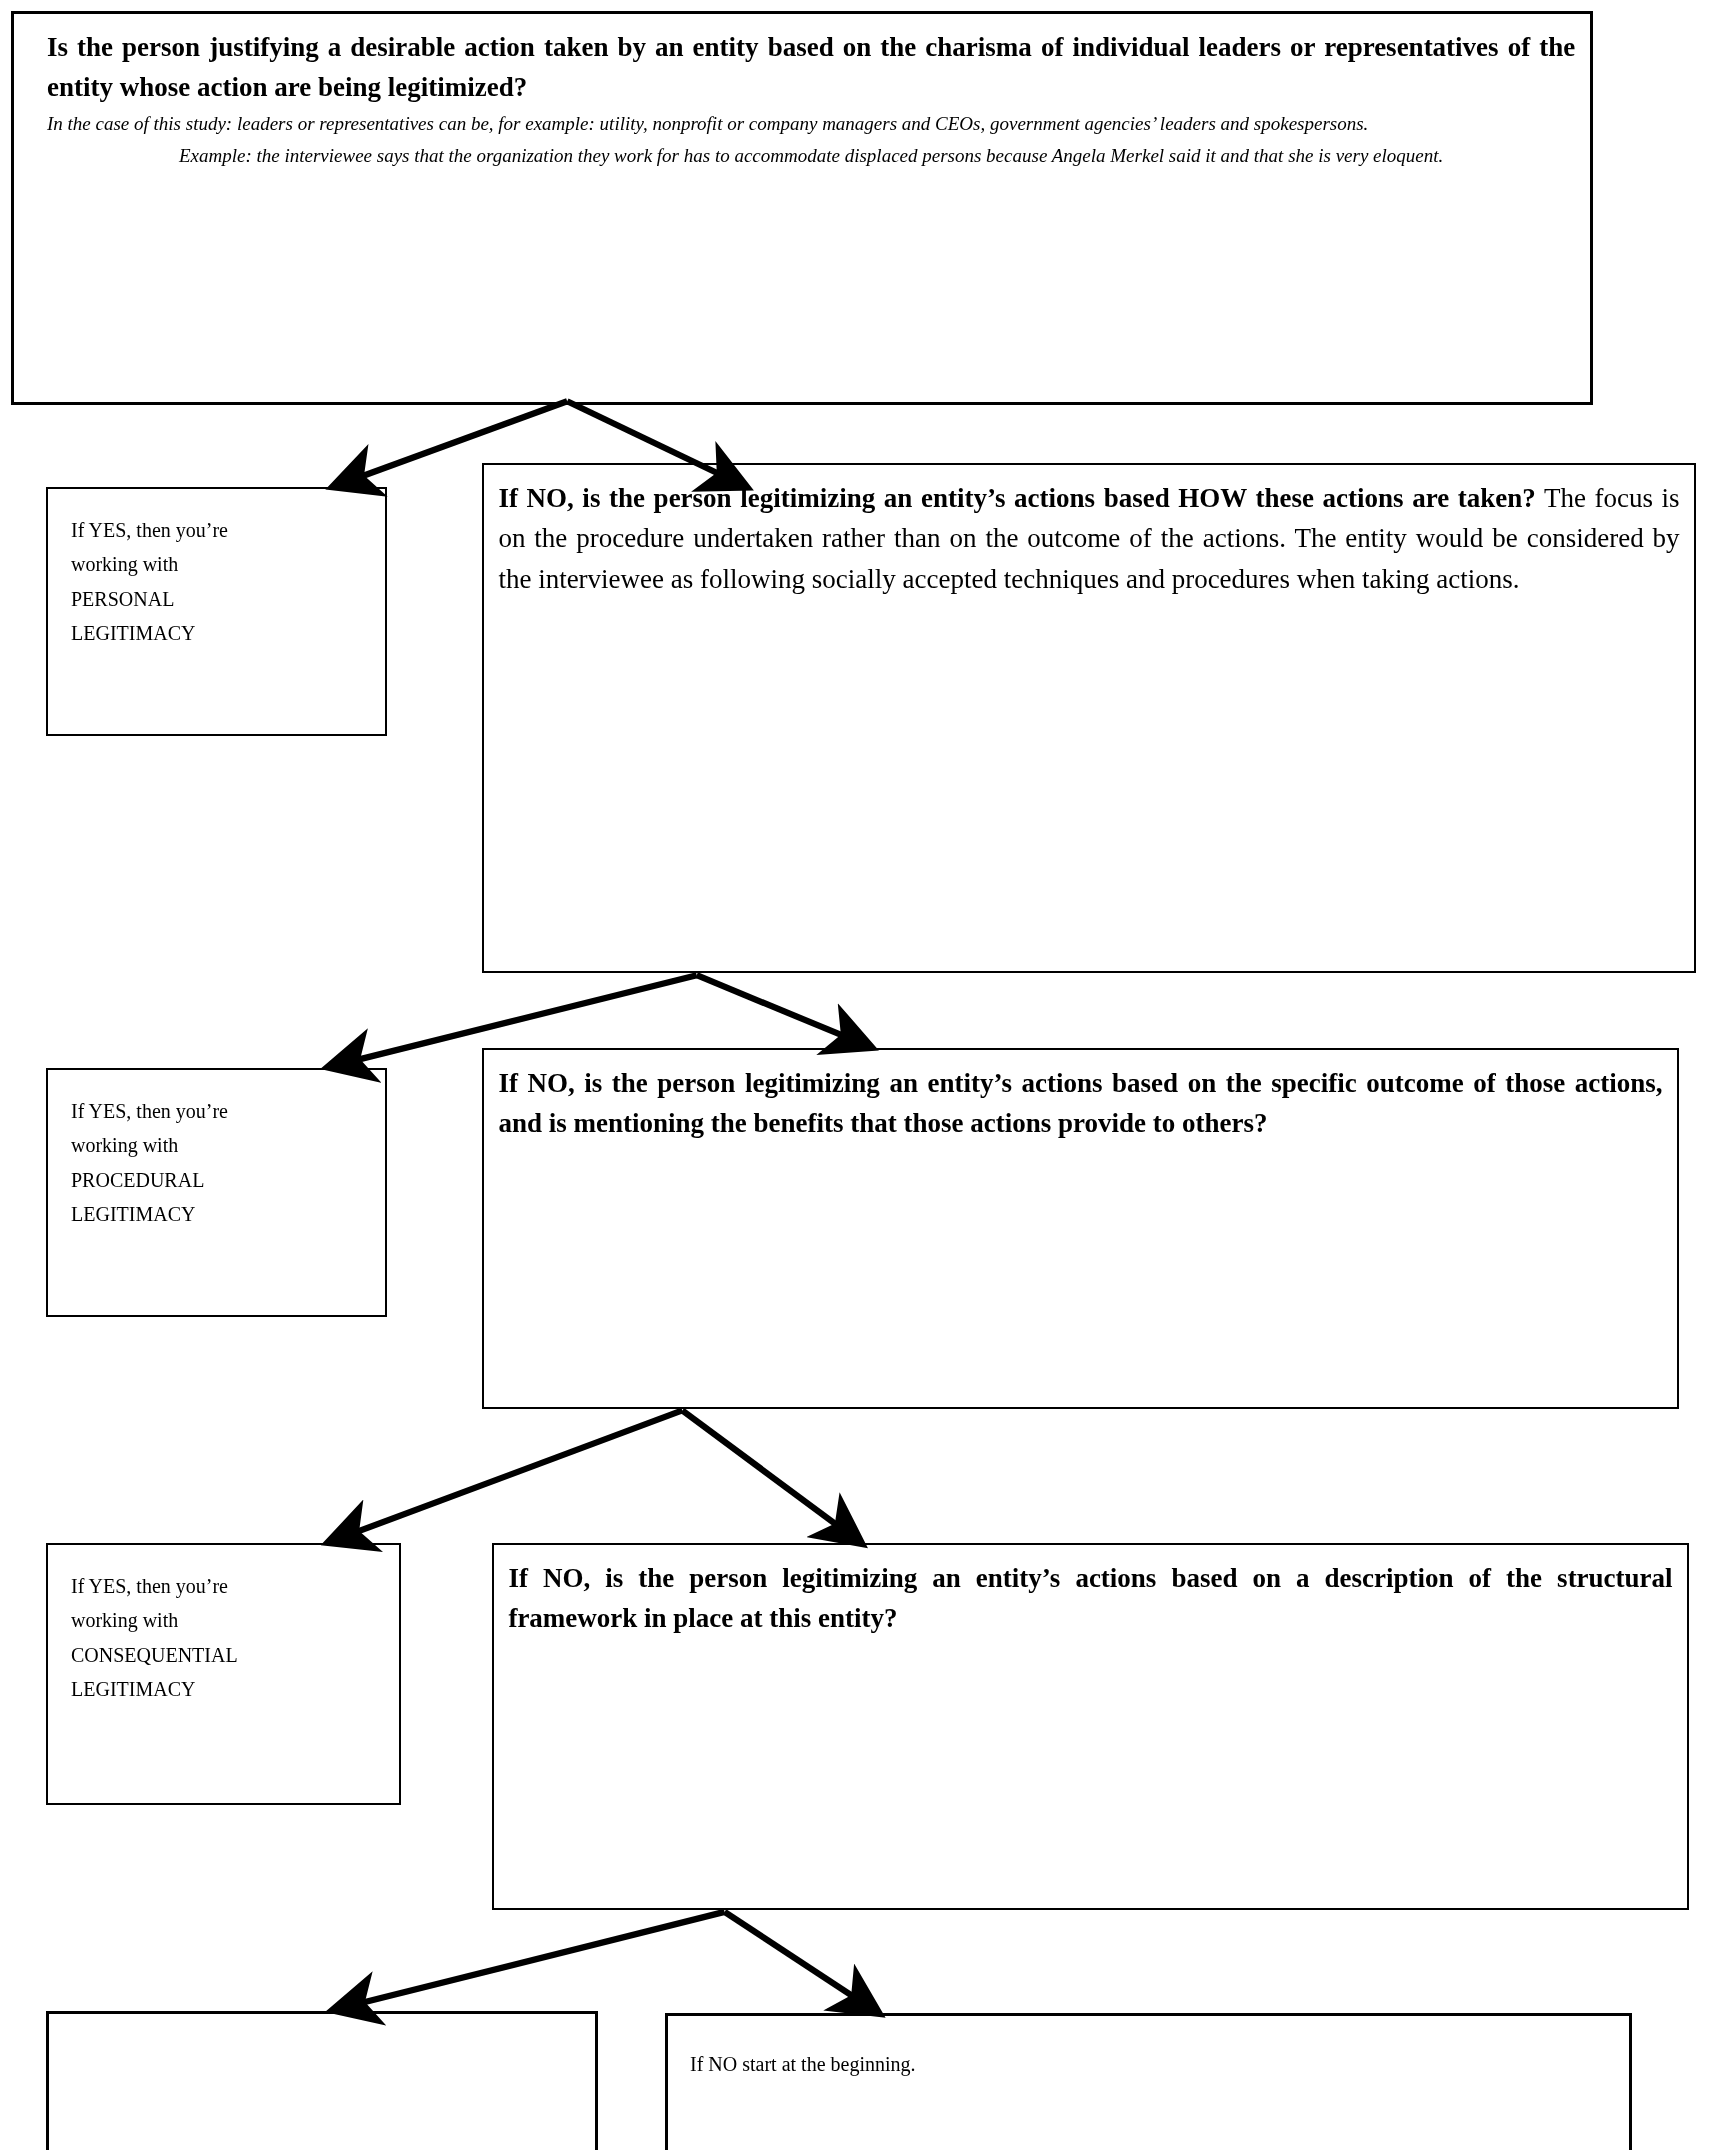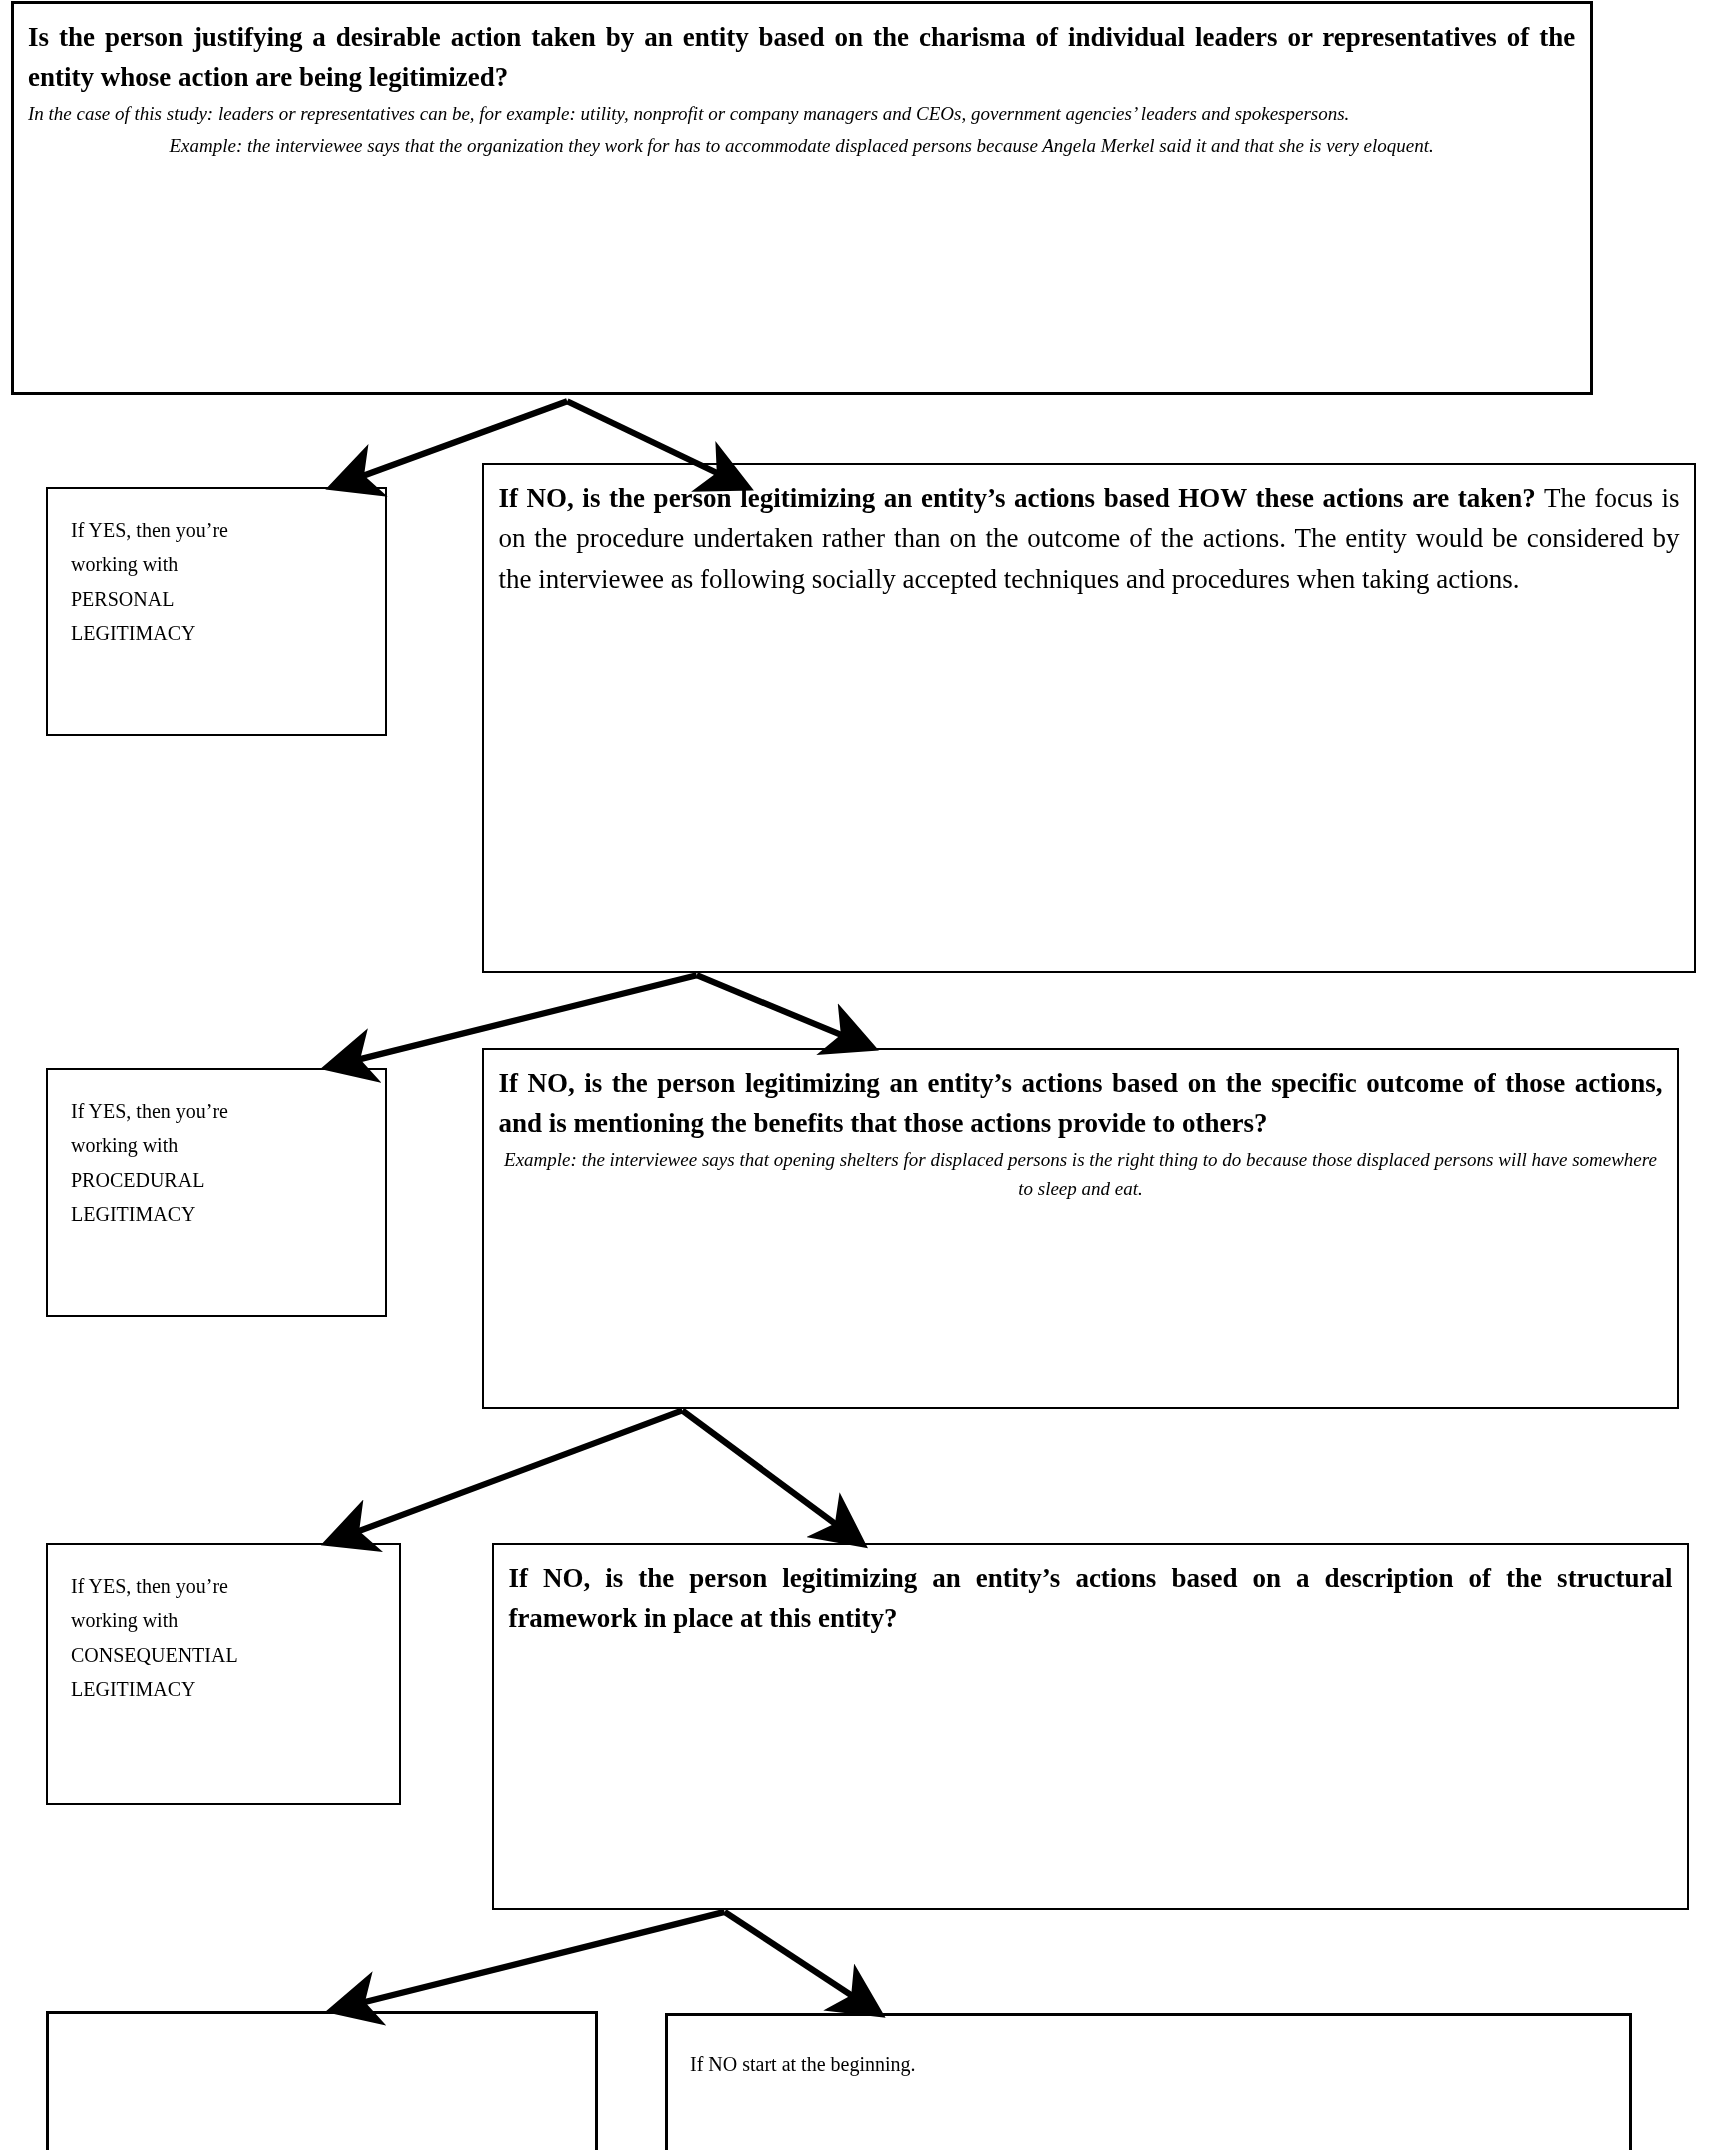--- a/index.html
+++ b/index.html
@@ -22,21 +22,21 @@
   .bottom-inner p{margin:0 0 14.4px 0;}
   .svgwrap{position:absolute;left:0;top:0;width:1715px;height:2151px;
            pointer-events:none;}
   .ex-last{text-align:center;}
 </style>
 </head>
 <body>
 
 <div class="canvas">
 
-  <div class="box thick" style="left:10.6px;top:1px;width:1582px;height:394px;">
+  <div class="box thick" style="left:10.6px;top:11px;width:1582px;height:394px;padding-left:19px;">
     <div class="inner">
       <p class="q">Is the person justifying a desirable action taken by an entity based on the charisma of individual leaders or representatives of the entity whose action are being legitimized?</p>
       <p class="ex">In the case of this study: leaders or representatives can be, for example: utility, nonprofit or company managers and CEOs, government agencies’ leaders and spokespersons.</p>
       <p class="ex ex-last">Example: the interviewee says that the organization they work for has to accommodate displaced persons because Angela Merkel said it and that she is very eloquent.</p>
     </div>
   </div>
 
   <div class="box" style="left:46px;top:487px;width:341px;height:249px;">
     <div class="left-inner">
       <p class="plain">If YES, then you’re</p>
@@ -57,21 +57,20 @@
       <p class="plain">If YES, then you’re</p>
       <p class="plain">working with</p>
       <p class="plain">PROCEDURAL</p>
       <p class="plain">LEGITIMACY</p>
     </div>
   </div>
 
   <div class="box" style="left:482px;top:1048px;width:1197px;height:361px;">
     <div class="inner">
       <p class="q"><span>If NO, is the person legitimizing an entity’s actions based on the specific outcome of those actions, and is mentioning the benefits that those actions provide to others?</span><span class="norm"></span></p>
-      <p class="ex ex-last">Example: the interviewee says that opening shelters for displaced persons is the right thing to do because those displaced persons will have somewhere to sleep and eat.</p>
     </div>
   </div>
 
   <div class="box" style="left:46px;top:1543px;width:355px;height:262px;">
     <div class="left-inner">
       <p class="plain">If YES, then you’re</p>
       <p class="plain">working with</p>
       <p class="plain">CONSEQUENTIAL</p>
       <p class="plain">LEGITIMACY</p>
     </div>

